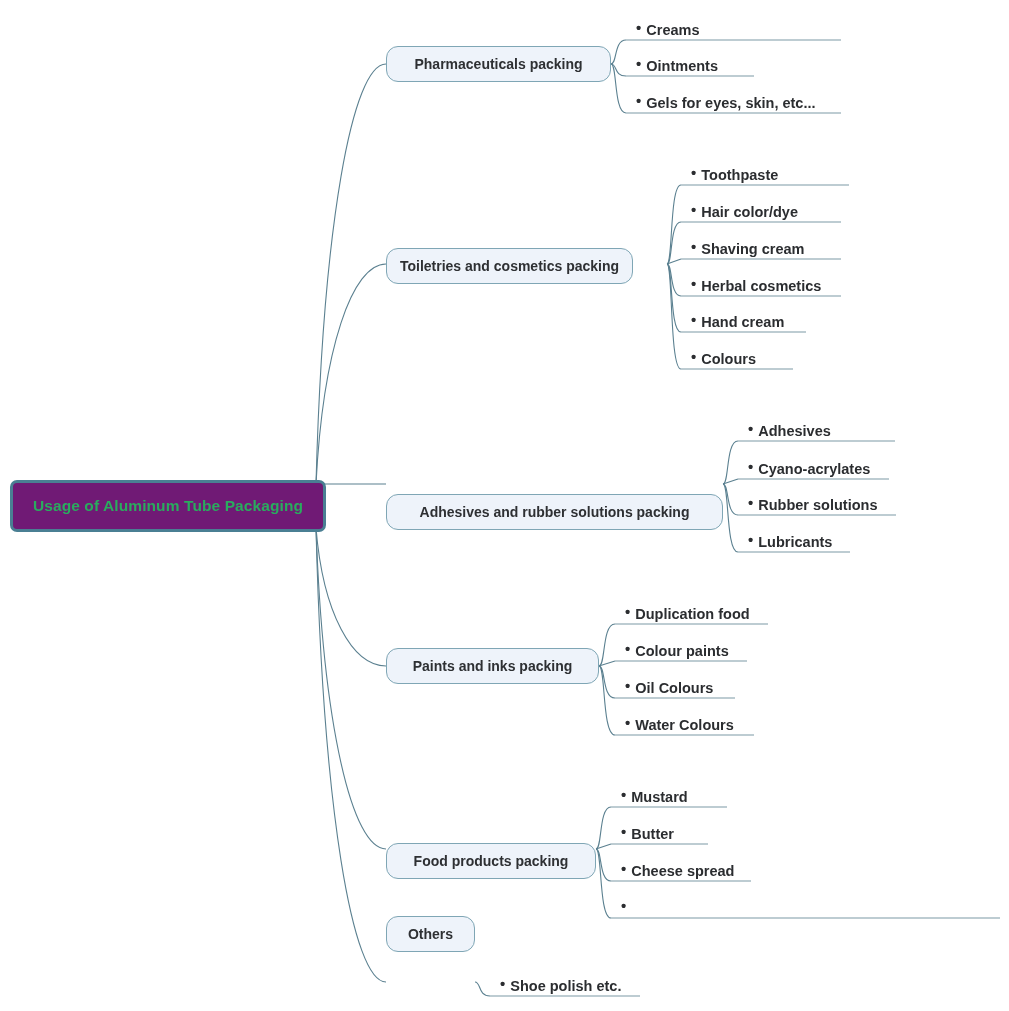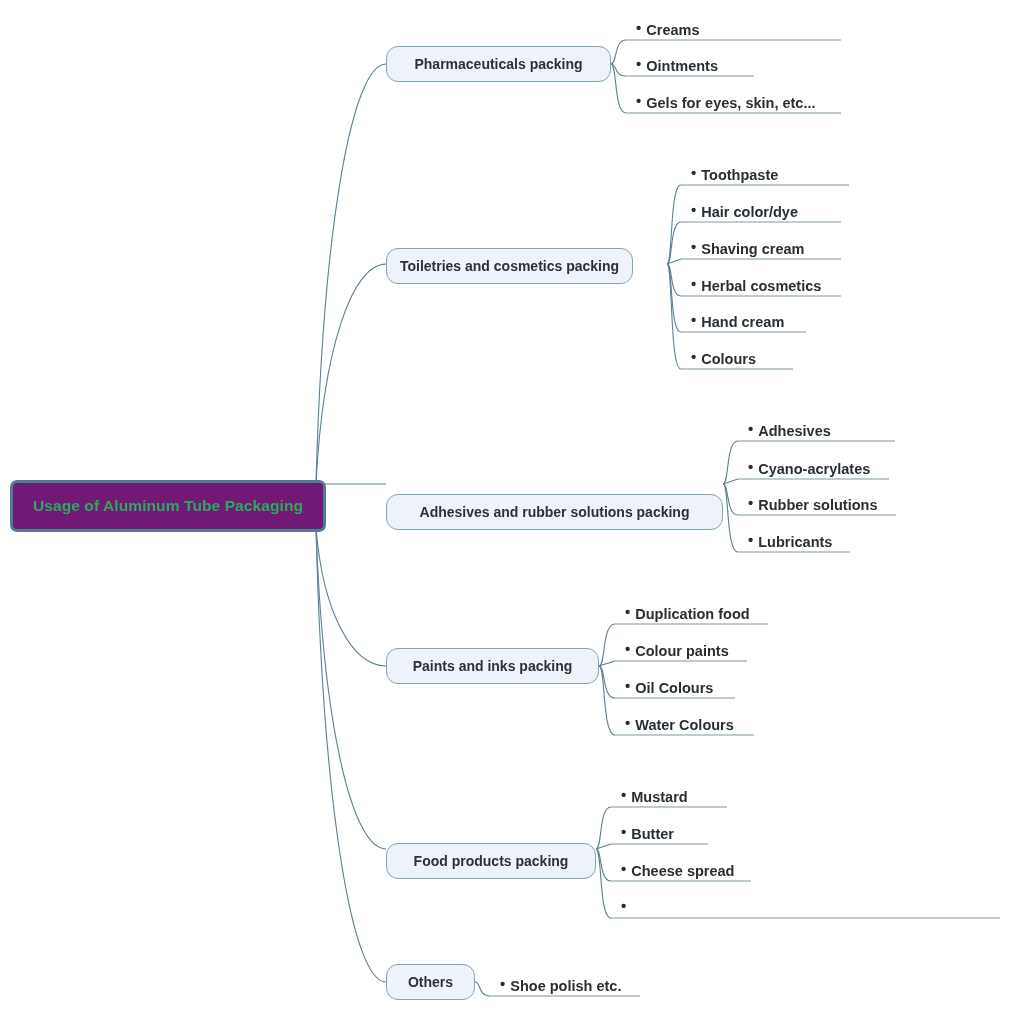--- a/index.html
+++ b/index.html
@@ -155,21 +155,21 @@
       </div>
       <div class="branch-node" style="left: 386px; top: 466px; width: 337px; height: 36px; margin-top: 28px;">
         <span>Adhesives and rubber solutions packing</span>
       </div>
       <div class="branch-node" style="left: 386px; top: 648px; width: 213px; height: 36px;">
         <span>Paints and inks packing</span>
       </div>
       <div class="branch-node" style="left: 386px; top: 831px; width: 210px; height: 36px; margin-top: 12px;">
         <span>Food products packing</span>
       </div>
-      <div class="branch-node" style="left: 386px; top: 964px; width: 89px; height: 36px;">
+      <div class="branch-node" style="left: 386px; top: 916px; width: 89px; height: 36px;">
         <span>Others</span>
       </div>
     </div>
   <div id="leaf-container">
       <div class="leaf" style="left: 636px; top: 16px; height: 24px;">
         <span class="bullet">•</span>
         <span class="leaf-text">Creams</span>
       </div>
       <div class="leaf" style="left: 636px; top: 52px; height: 24px;">
         <span class="bullet">•</span>

